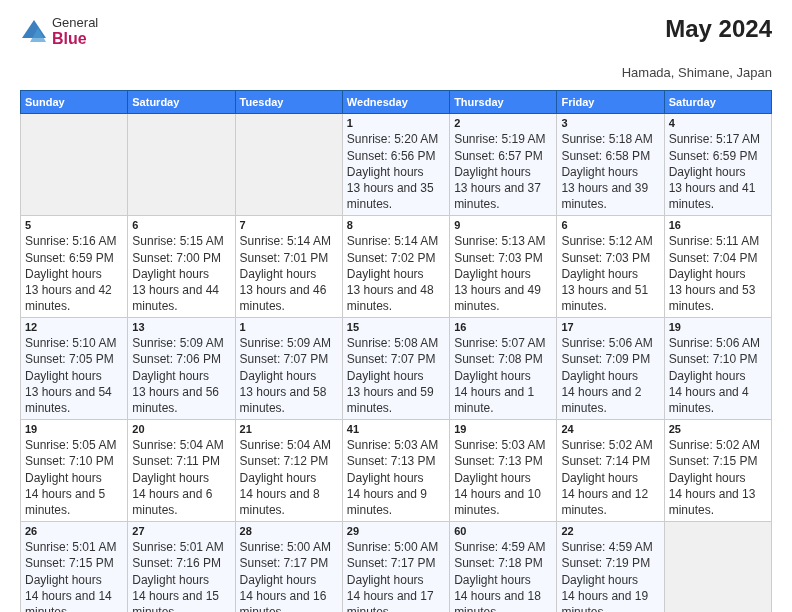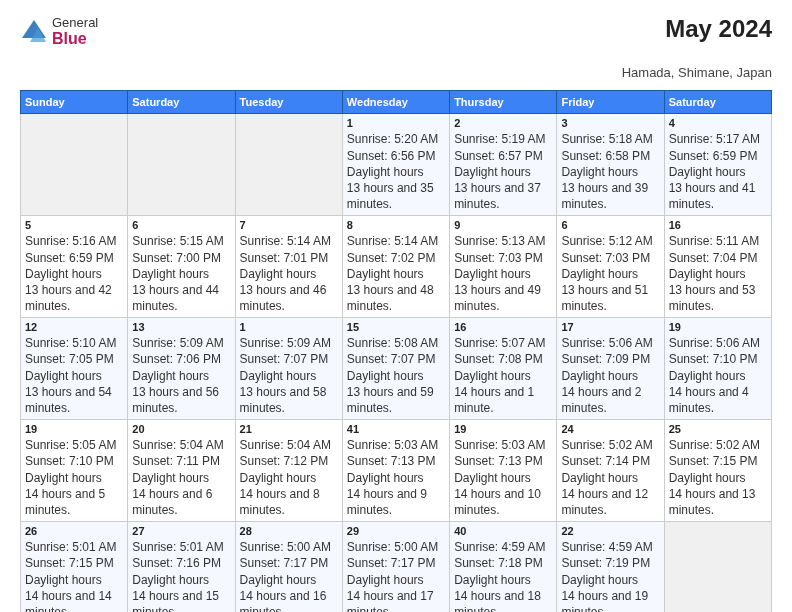--- a/index.html
+++ b/index.html
@@ -261,21 +261,21 @@
           </td>
           <td>
             <span class="day-num">28</span>
             <div class="cell-text">Sunrise: 5:00 AM<br>Sunset: 7:17 PM<br>Daylight hours<br>14 hours and 16 minutes.</div>
           </td>
           <td>
             <span class="day-num">29</span>
             <div class="cell-text">Sunrise: 5:00 AM<br>Sunset: 7:17 PM<br>Daylight hours<br>14 hours and 17 minutes.</div>
           </td>
           <td>
-            <span class="day-num">40</span>
+            <span class="day-num">60</span>
             <div class="cell-text">Sunrise: 4:59 AM<br>Sunset: 7:18 PM<br>Daylight hours<br>14 hours and 18 minutes.</div>
           </td>
           <td>
             <span class="day-num">22</span>
             <div class="cell-text">Sunrise: 4:59 AM<br>Sunset: 7:19 PM<br>Daylight hours<br>14 hours and 19 minutes.</div>
           </td>
           <td class="empty-cell"></td>
         </tr>
       </tbody>
   </table>

